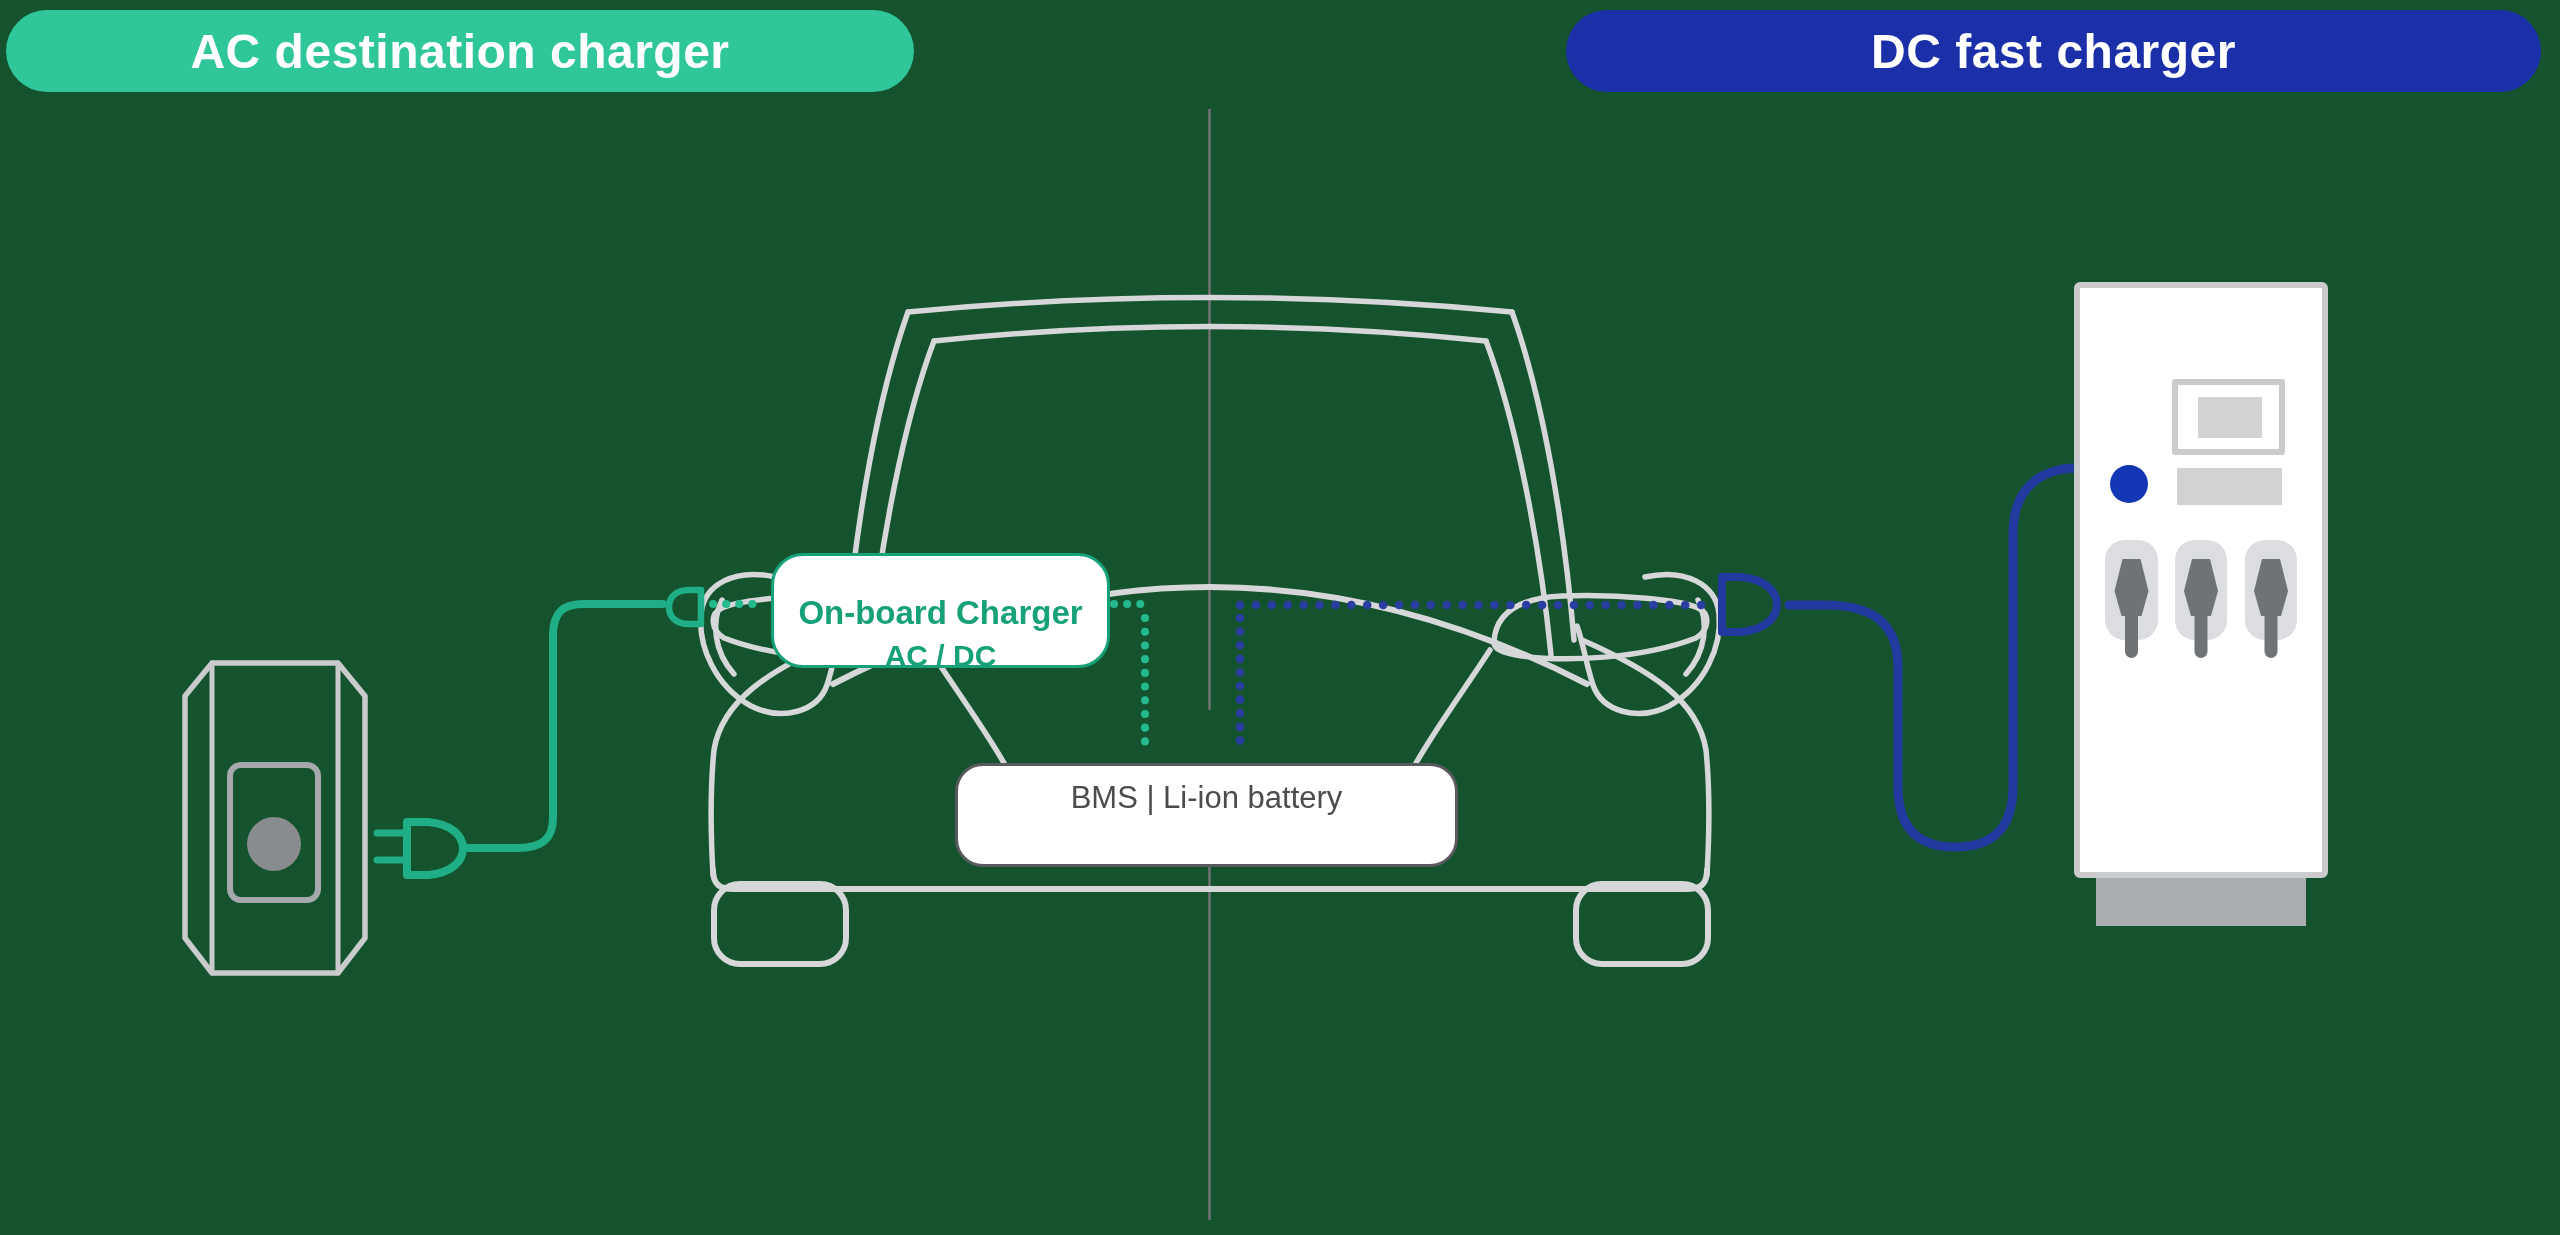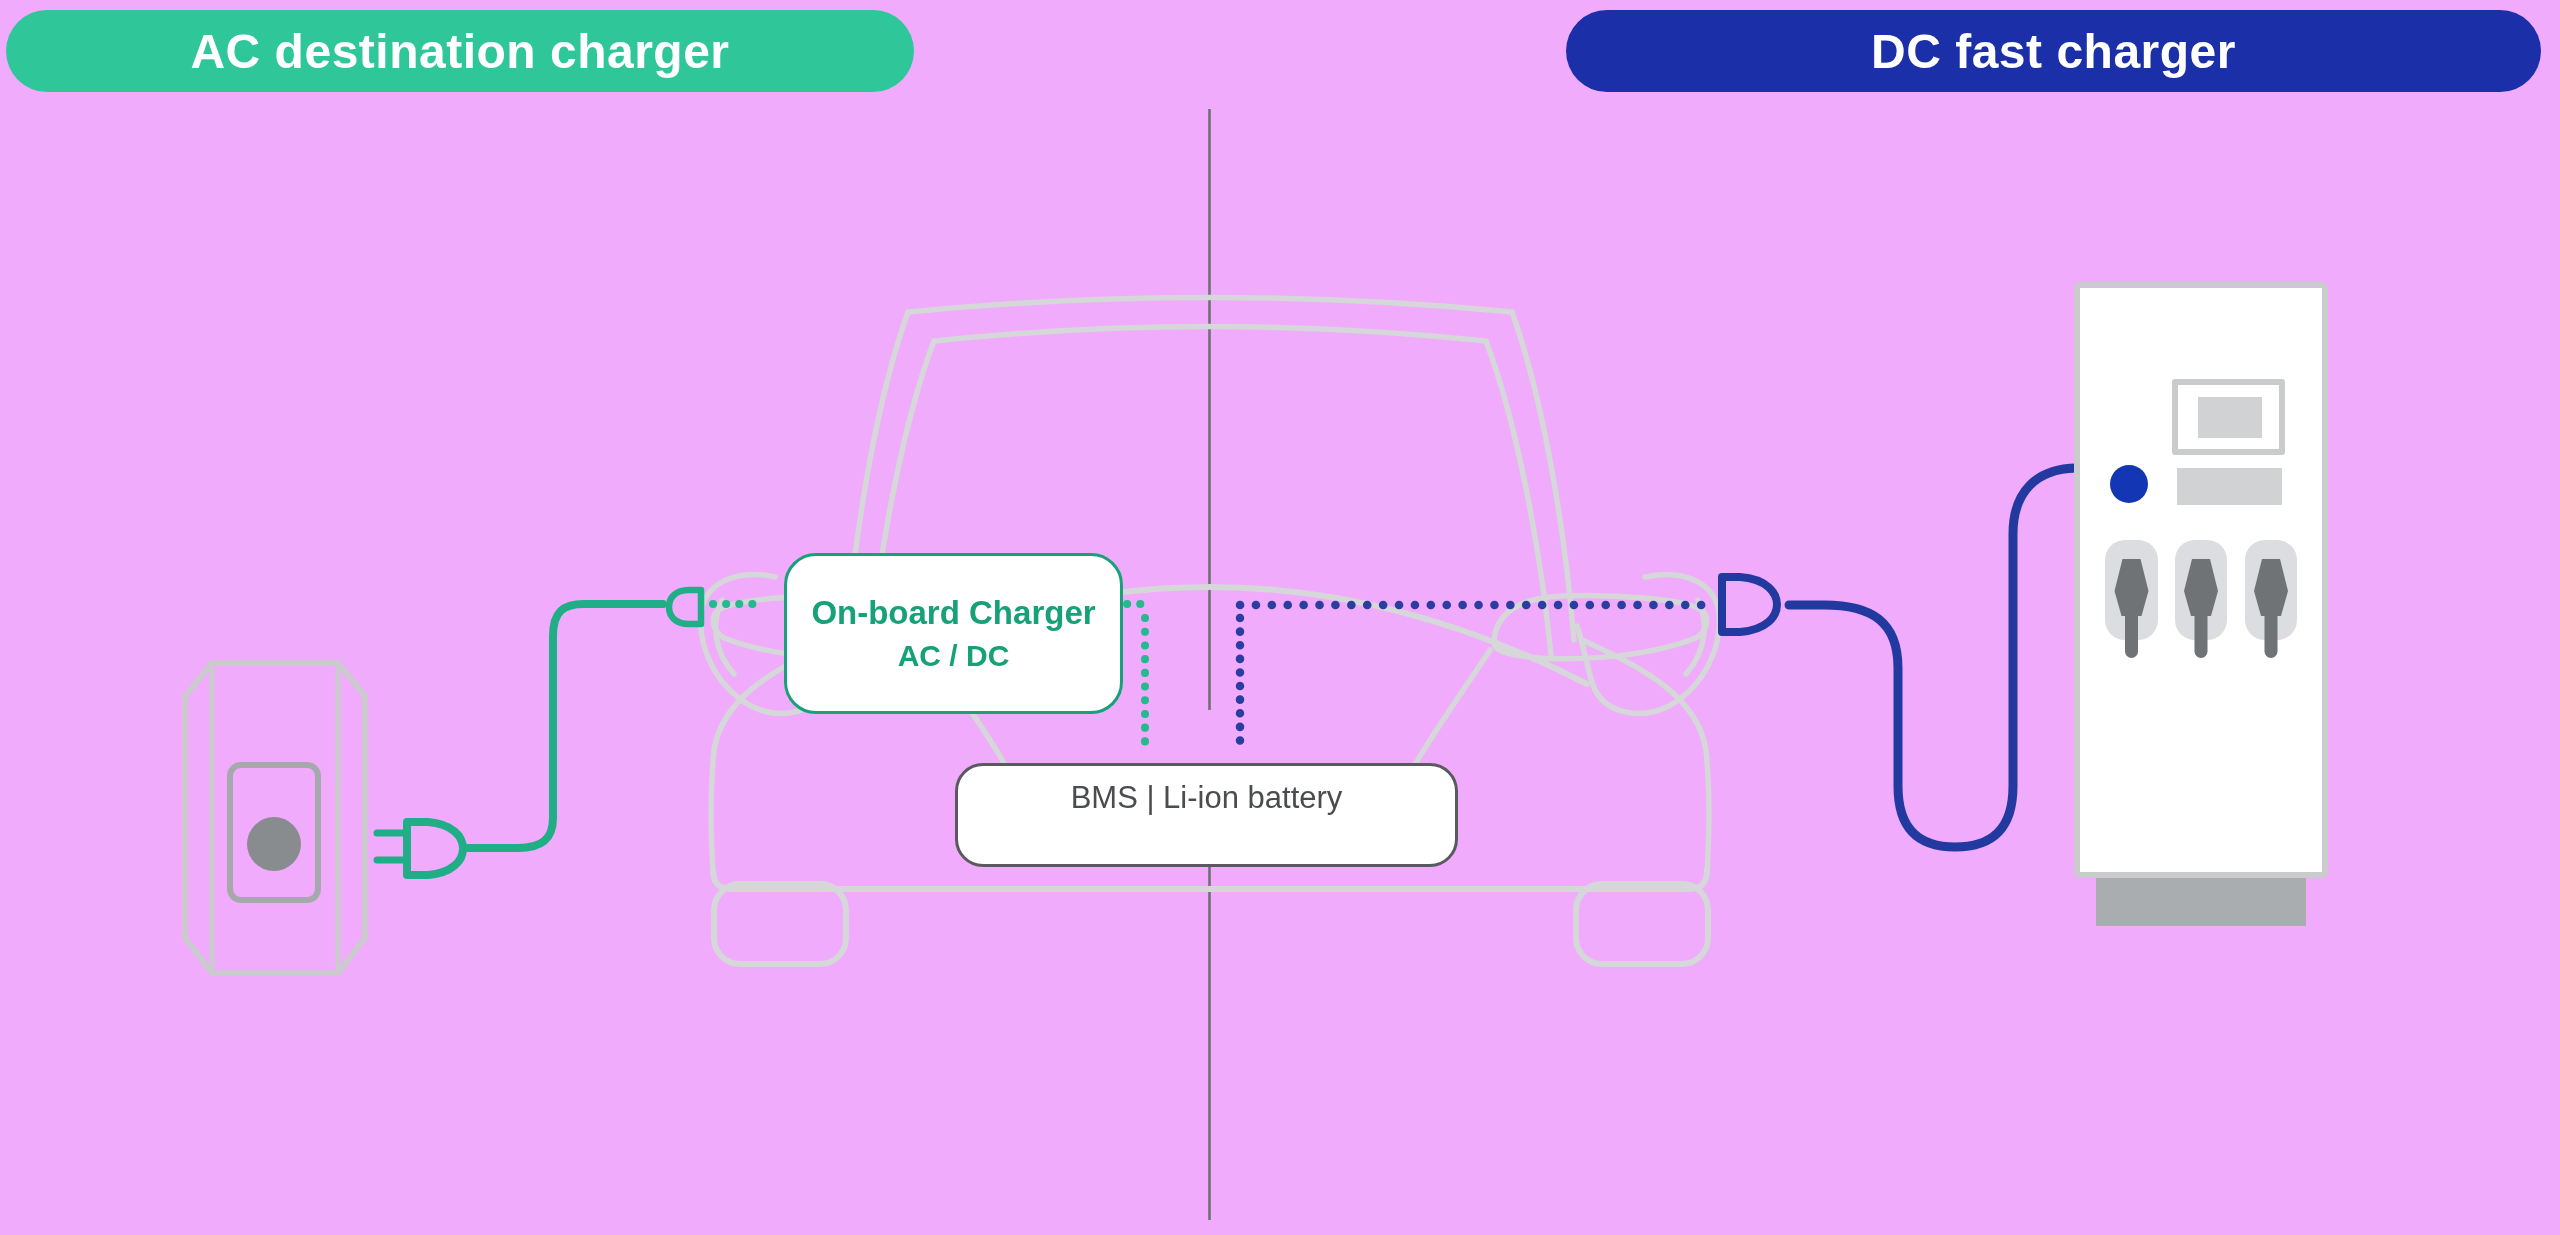--- a/index.html
+++ b/index.html
@@ -1,26 +1,26 @@
 <!DOCTYPE html>
 <html><head>
 <meta charset="utf-8">
 <style>
   html,body{margin:0;padding:0;background:#ffffff;}
-  .stage{position:relative;width:2560px;height:1235px;background:#f0abfc;overflow:hidden;
+  .stage{position:relative;width:2560px;height:1235px;background:#14532d;overflow:hidden;
          font-family:"Liberation Sans", sans-serif;}
   .stage svg{position:absolute;left:0;top:0;}
   .badge{position:absolute;top:10px;height:82px;border-radius:41px;
          display:flex;align-items:center;justify-content:center;
          color:#ffffff;font-weight:bold;font-size:48px;letter-spacing:0.5px;}
   .badge-ac{left:6px;width:908px;background:#2fc69a;}
   .badge-dc{left:1566px;width:975px;background:#1b2fa8;}
   .diagram-box{position:absolute;background:#ffffff;text-align:center;box-sizing:border-box;}
-  .onboard-box{left:771px;top:553px;width:339px;height:161px;
-               border:3.5px solid #17a179;border-radius:32px;color:#17a179;padding-top:36px;margin-left:13px;}
+  .onboard-box{left:771px;top:553px;width:339px;height:115px;
+               border:3.5px solid #17a179;border-radius:32px;color:#17a179;padding-top:36px;}
   .onboard-box .l1{font-size:33px;font-weight:bold;line-height:42px;}
   .onboard-box .l2{font-size:30px;font-weight:bold;line-height:44px;}
   .battery-box{left:955px;top:763px;width:503px;height:104px;
                border:3px solid #595a5e;border-radius:28px;color:#4b4c50;padding-top:13px;}
   .battery-box .l1{font-size:31px;font-weight:normal;line-height:38px;}
   .battery-box .l2{font-size:37px;font-weight:bold;line-height:46px;}
 </style>
 </head>
 <body>
 

